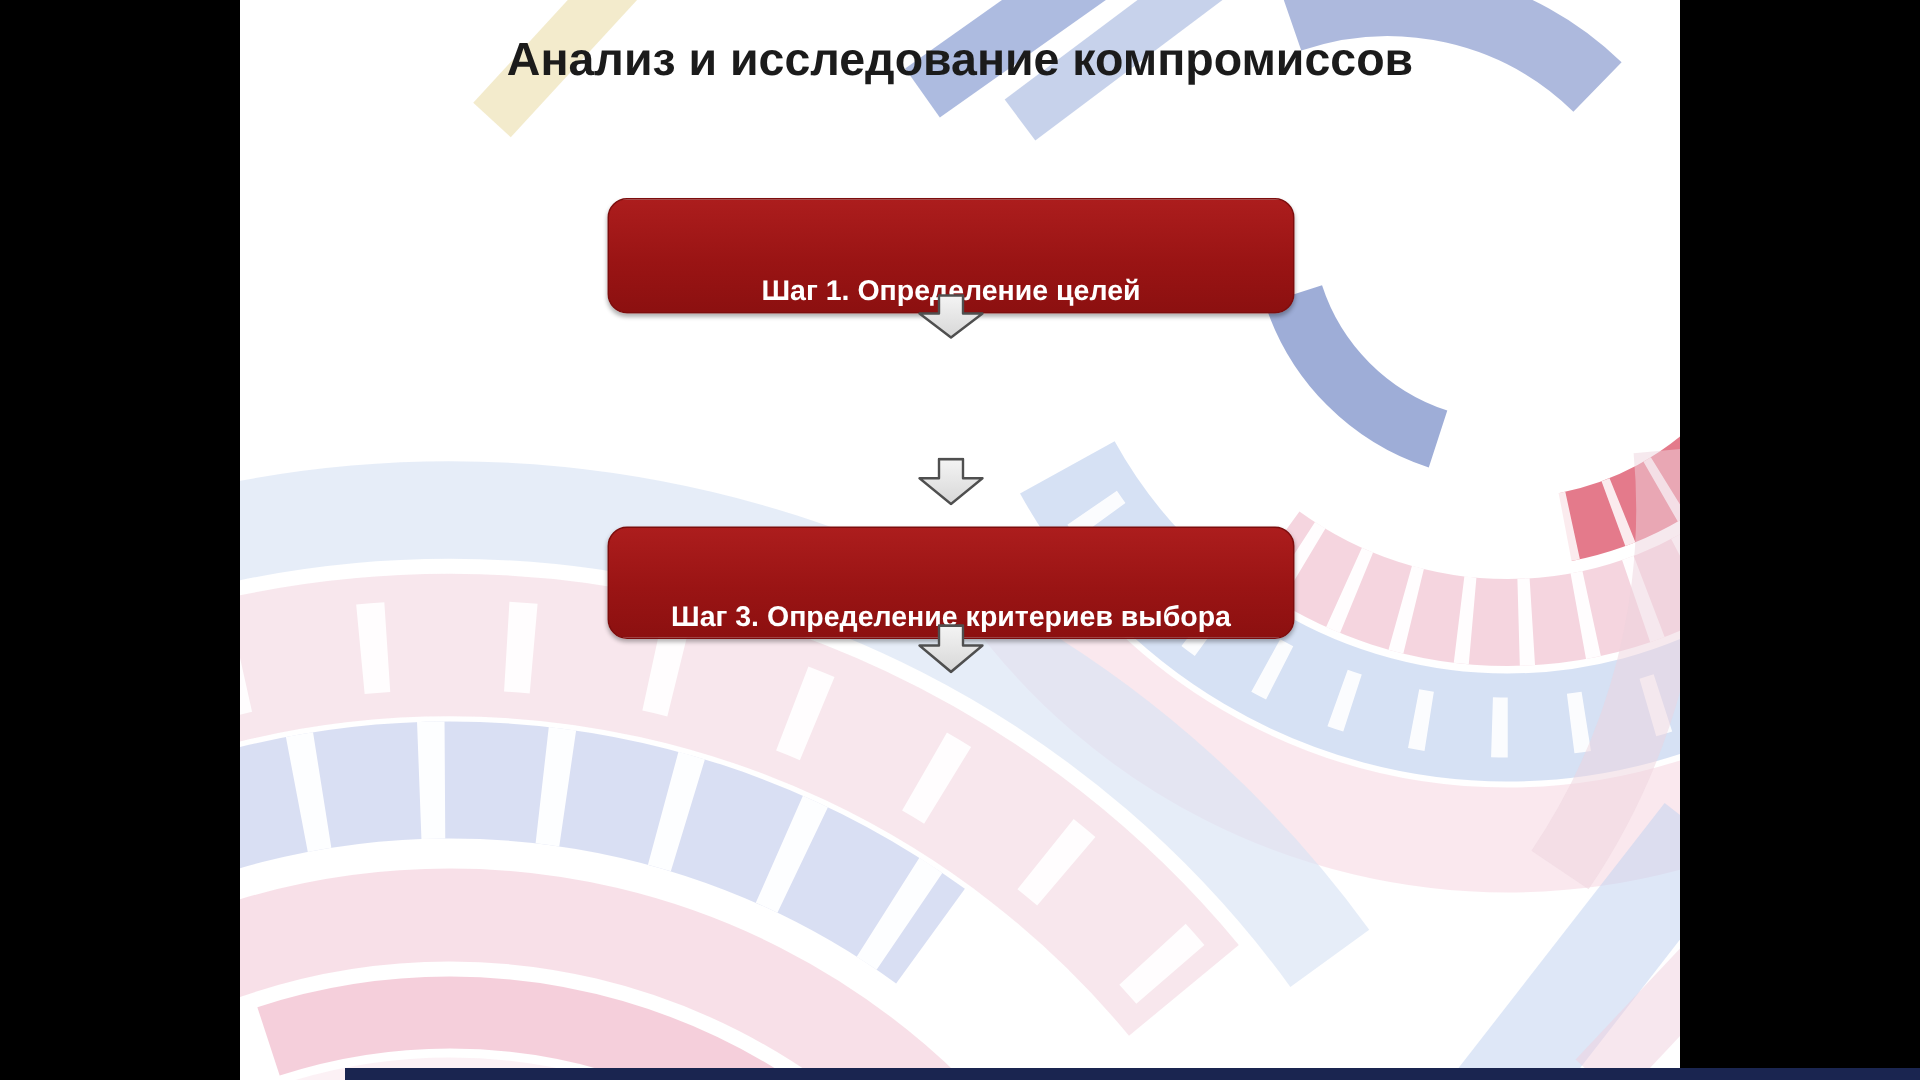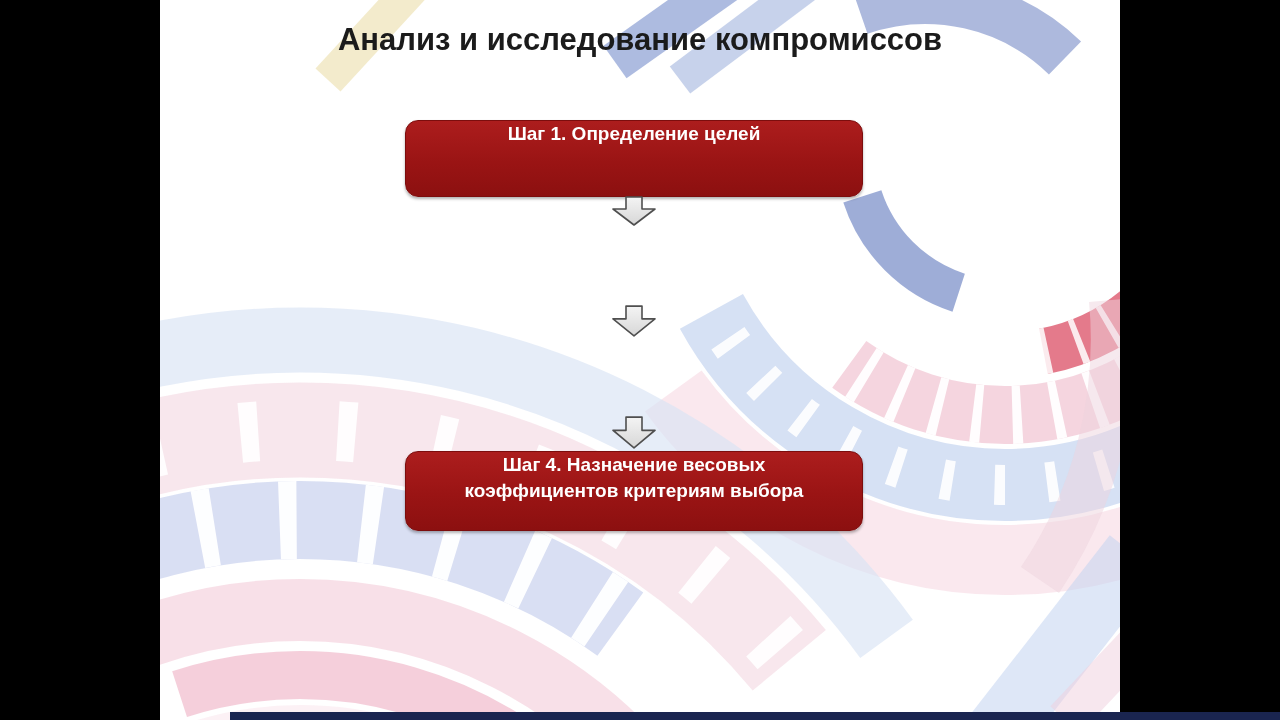--- a/index.html
+++ b/index.html
@@ -9,22 +9,22 @@
   .pillar.left{left:0;} .pillar.right{left:1120px;}
   .slide{position:absolute;left:160px;top:0;width:960px;height:720px;background:#fff;overflow:hidden;}
   .bg{position:absolute;left:0;top:0;width:960px;height:720px;}
   .title{position:absolute;left:0;top:22px;width:100%;text-align:center;
          font-size:31px;font-weight:bold;color:#1b1b1b;letter-spacing:0px;}
   .step-box{position:absolute;left:245px;width:458px;box-sizing:border-box;
             border-radius:13px;border:1px solid #7c0d0d;
             background:linear-gradient(180deg,#ac1d1d 0%,#9a1414 55%,#8c1010 100%);
             box-shadow:0 2px 3px rgba(0,0,0,.30);
             color:#fff;font-weight:bold;font-size:19px;line-height:26px;
-            display:flex;align-items:flex-start;justify-content:center;
-            text-align:center;padding:0 28px;}
+            display:flex;align-items:flex-end;justify-content:center;
+            text-align:center;padding:0 28px;margin-top:12px;}
   #box1{top:120px;height:77px;}
   #box2{top:227px;height:76px;}
   #box3{top:339px;height:75px;}
   #box4{top:451px;height:80px;}
   .arrow{position:absolute;left:451px;width:46px;}
   #arrow1{top:196px;height:30px;}
   #arrow2{top:305px;height:32px;}
   #arrow3{top:416px;height:33px;}
   .bottom-strip{position:absolute;left:230px;top:712px;width:1050px;height:8px;background:#1a2550;}
 </style>
@@ -90,31 +90,31 @@
     <svg class="arrow" id="arrow2" viewBox="0 0 46 30" preserveAspectRatio="none">
       <defs>
           <linearGradient id="ag2" x1="0" y1="0" x2="0" y2="1">
         <stop offset="0" stop-color="#f4f4f4"></stop>
             <stop offset="1" stop-color="#d7d7d7"></stop>
           </linearGradient>
         </defs>
       <polygon points="15,1 31,1 31,13 44,13 23,29 2,13 15,13" fill="url(#ag2)" stroke="#4f4f4f" stroke-width="1.6" stroke-linejoin="round"></polygon>
     </svg>
 
+    <div class="step-box" id="box3">
+      <span>Шаг 3. Определение критериев выбора</span>
+    </div>
 
     <svg class="arrow" id="arrow3" viewBox="0 0 46 30" preserveAspectRatio="none">
       <defs>
           <linearGradient id="ag3" x1="0" y1="0" x2="0" y2="1">
         <stop offset="0" stop-color="#f4f4f4"></stop>
             <stop offset="1" stop-color="#d7d7d7"></stop>
           </linearGradient>
         </defs>
       <polygon points="15,1 31,1 31,13 44,13 23,29 2,13 15,13" fill="url(#ag3)" stroke="#4f4f4f" stroke-width="1.6" stroke-linejoin="round"></polygon>
     </svg>
 
-    <div class="step-box" id="box4">
-      <span>Шаг 4. Назначение весовых коэффициентов критериям выбора</span>
-    </div>
 
   </div>
 
   <div class="bottom-strip"></div>
 </div>
 
 </body></html>

